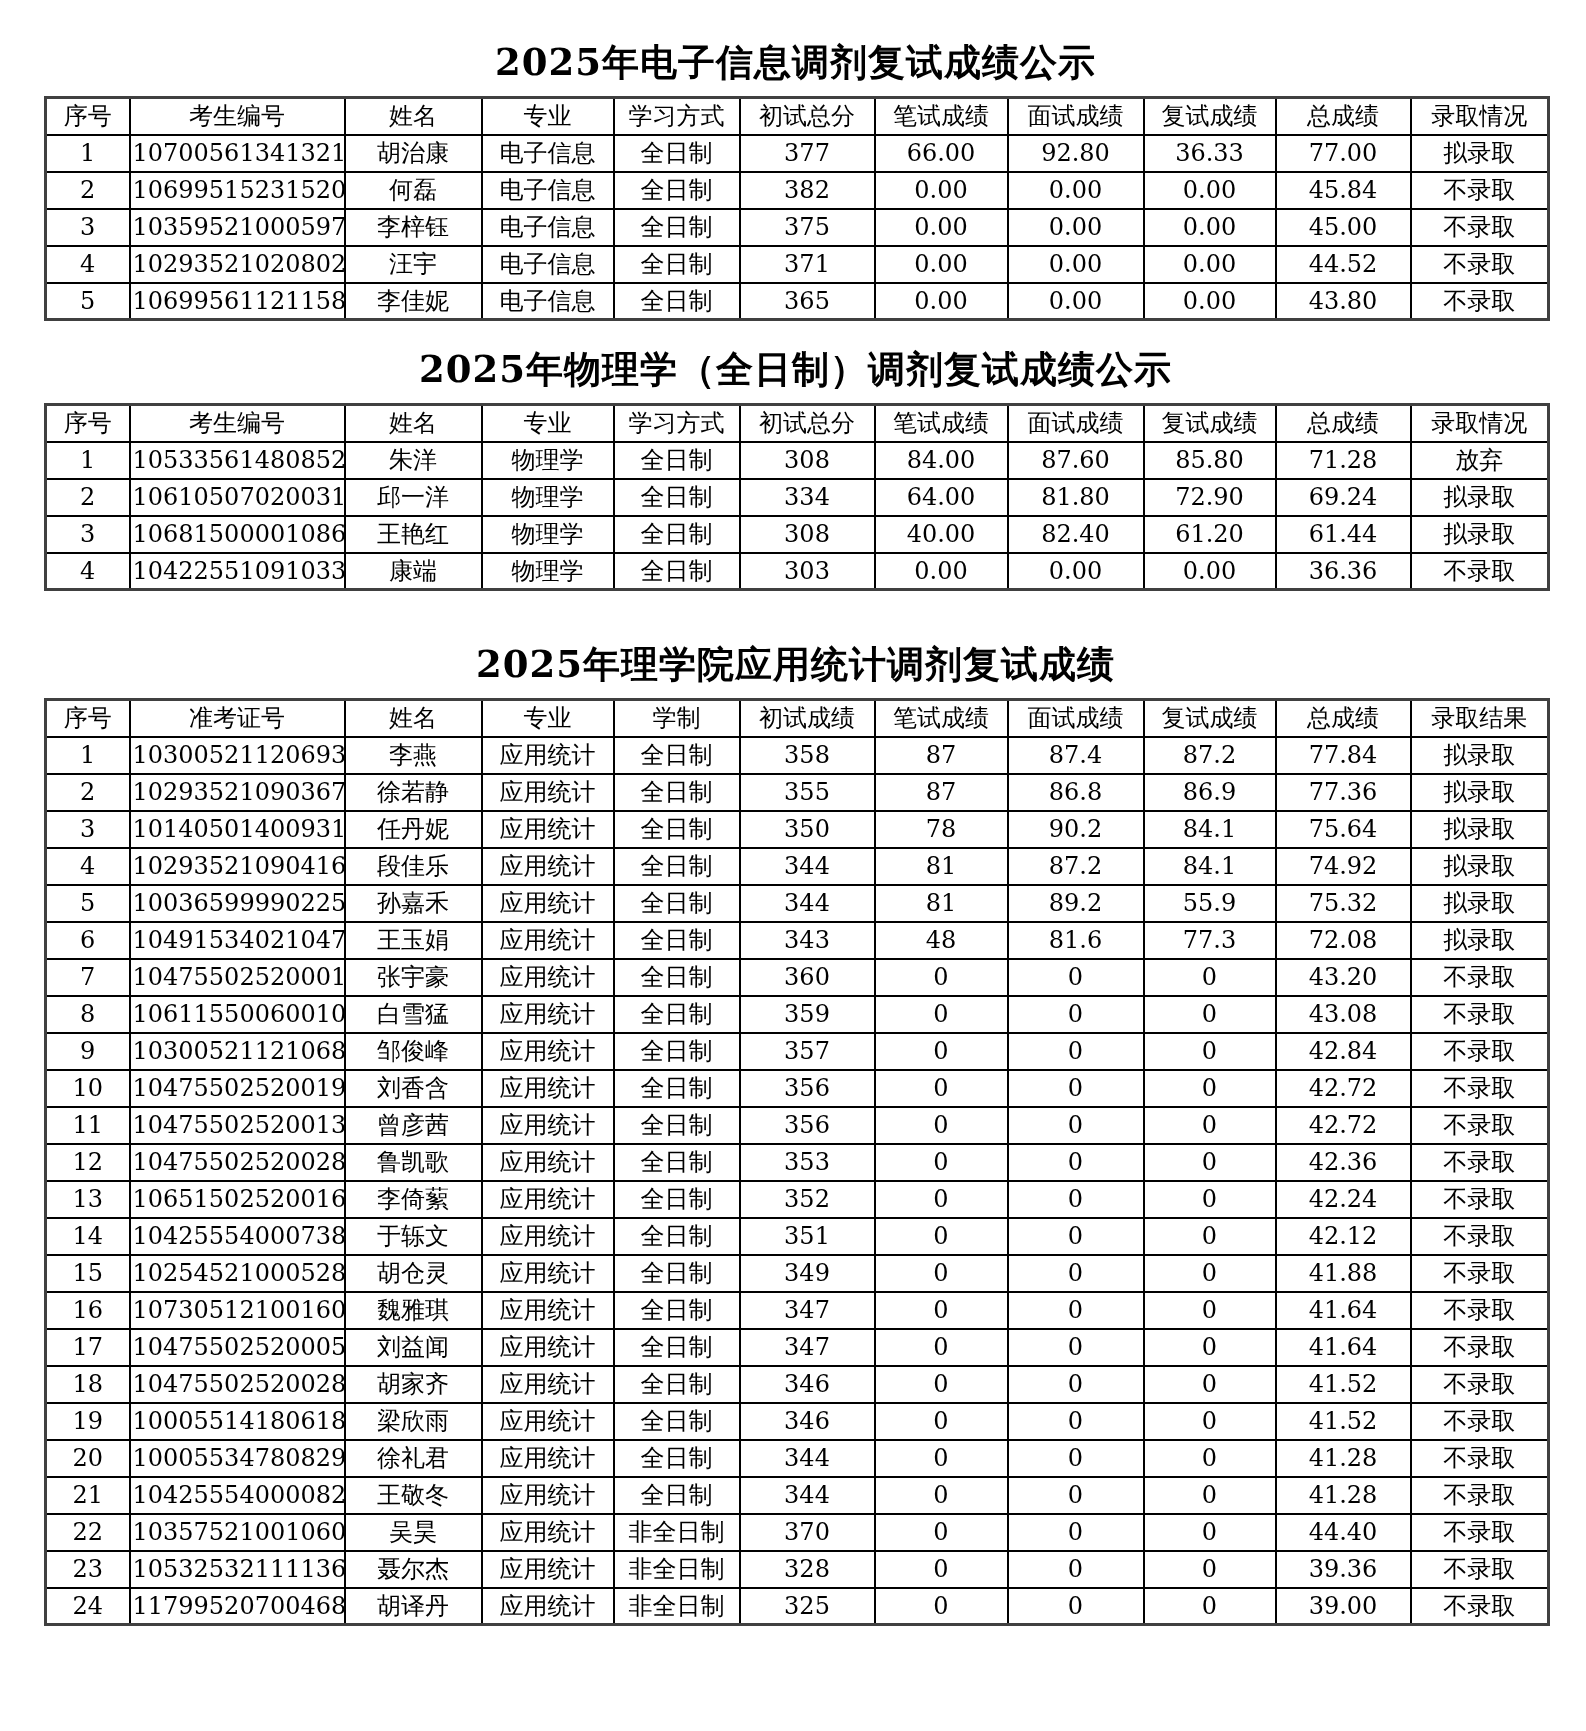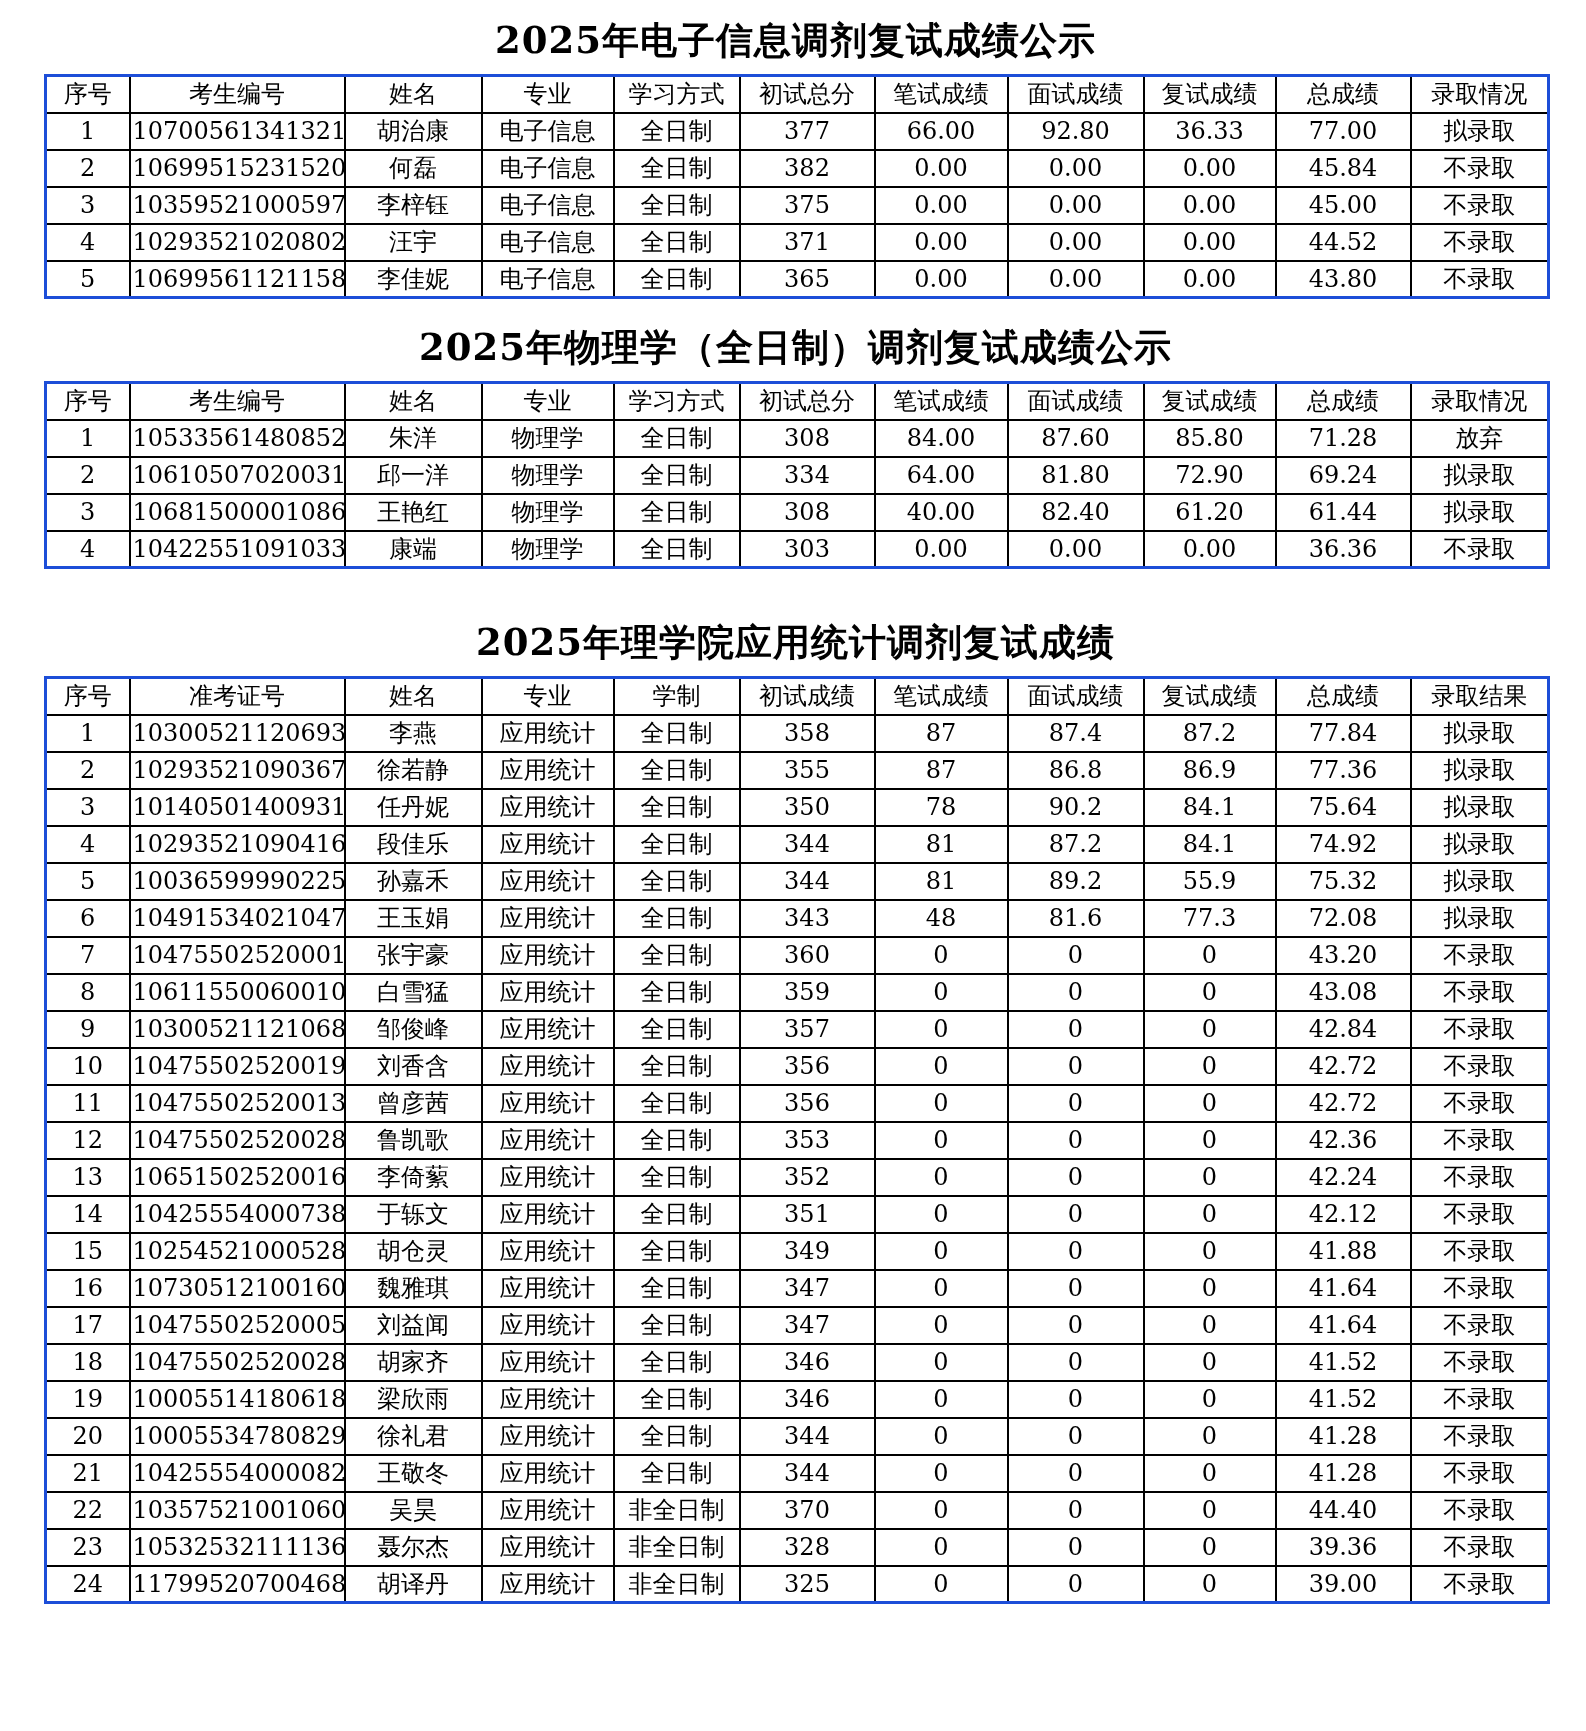--- a/index.html
+++ b/index.html
@@ -4,35 +4,35 @@
 <style>
   html,body{margin:0;padding:0;background:#ffffff;}
   body{
     width:1586px;height:1731px;
     color:#000;
     font-family:"DejaVu Serif","Liberation Serif",serif;
     -webkit-font-smoothing:antialiased;
   }
   main{box-sizing:border-box;padding:0 39px 10px 44px;}
   section.sec{display:block;}
-  #sec-0{padding-top:22px;}
+  #sec-0{padding-top:44px;}
   #sec-1{padding-top:30px;}
   #sec-2{padding-top:55px;}
   h1.tbl-title{
     margin:0 0 15px 0;
     font-size:37px;line-height:1.0;
     font-weight:bold;text-align:center;
     letter-spacing:1px;
     width:1503px;
   }
   table.score-table{
     border-collapse:collapse;
     table-layout:fixed;
     width:1503px;
-    border:3px solid #1d4ed8;
+    border:3px solid #404040;
     background:#fff;
   }
   table.score-table th,
   table.score-table td{
     border:2px solid #000;
     box-sizing:border-box;
     height:37px;
     padding:0 2px;
     text-align:center;
     vertical-align:middle;

